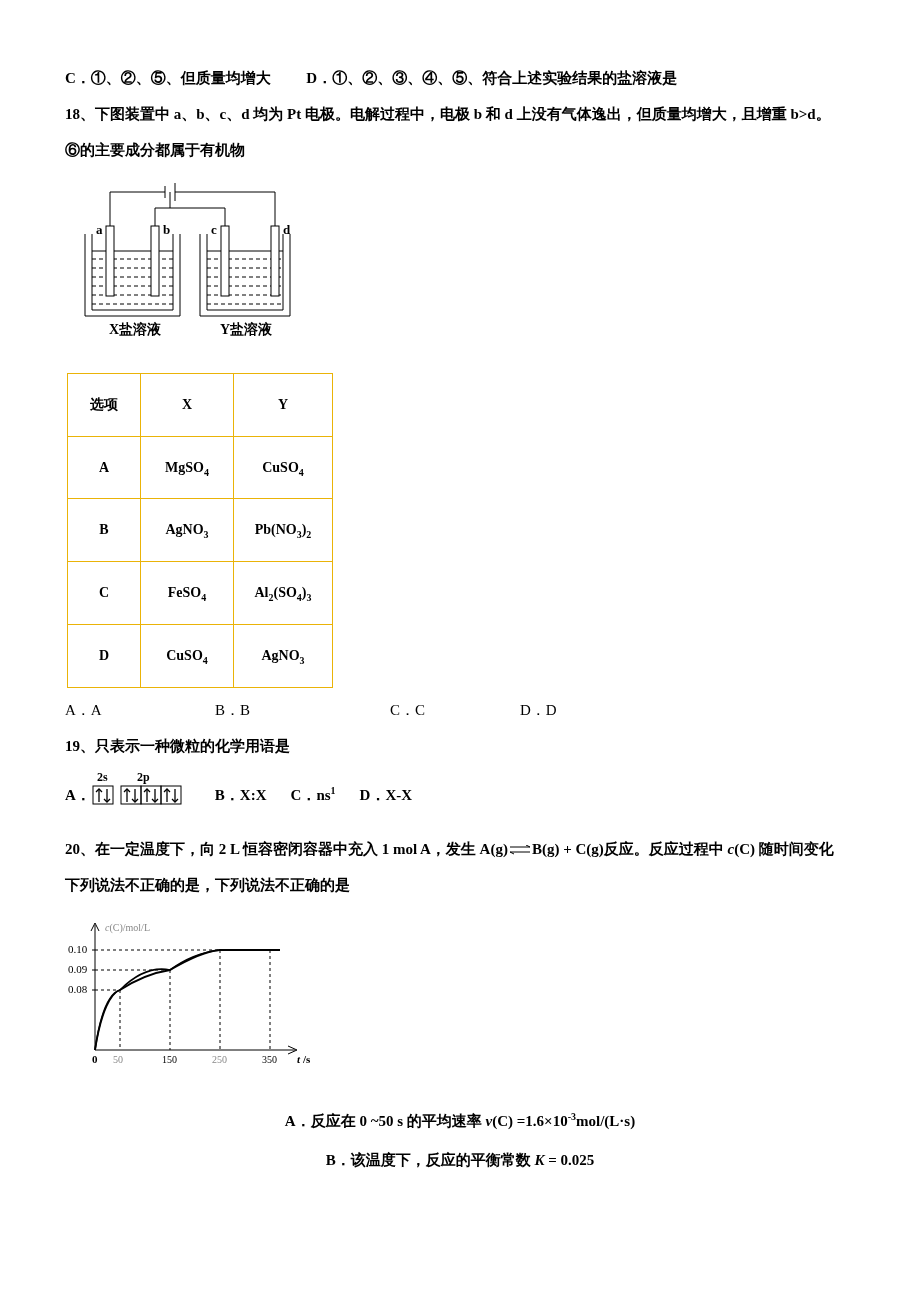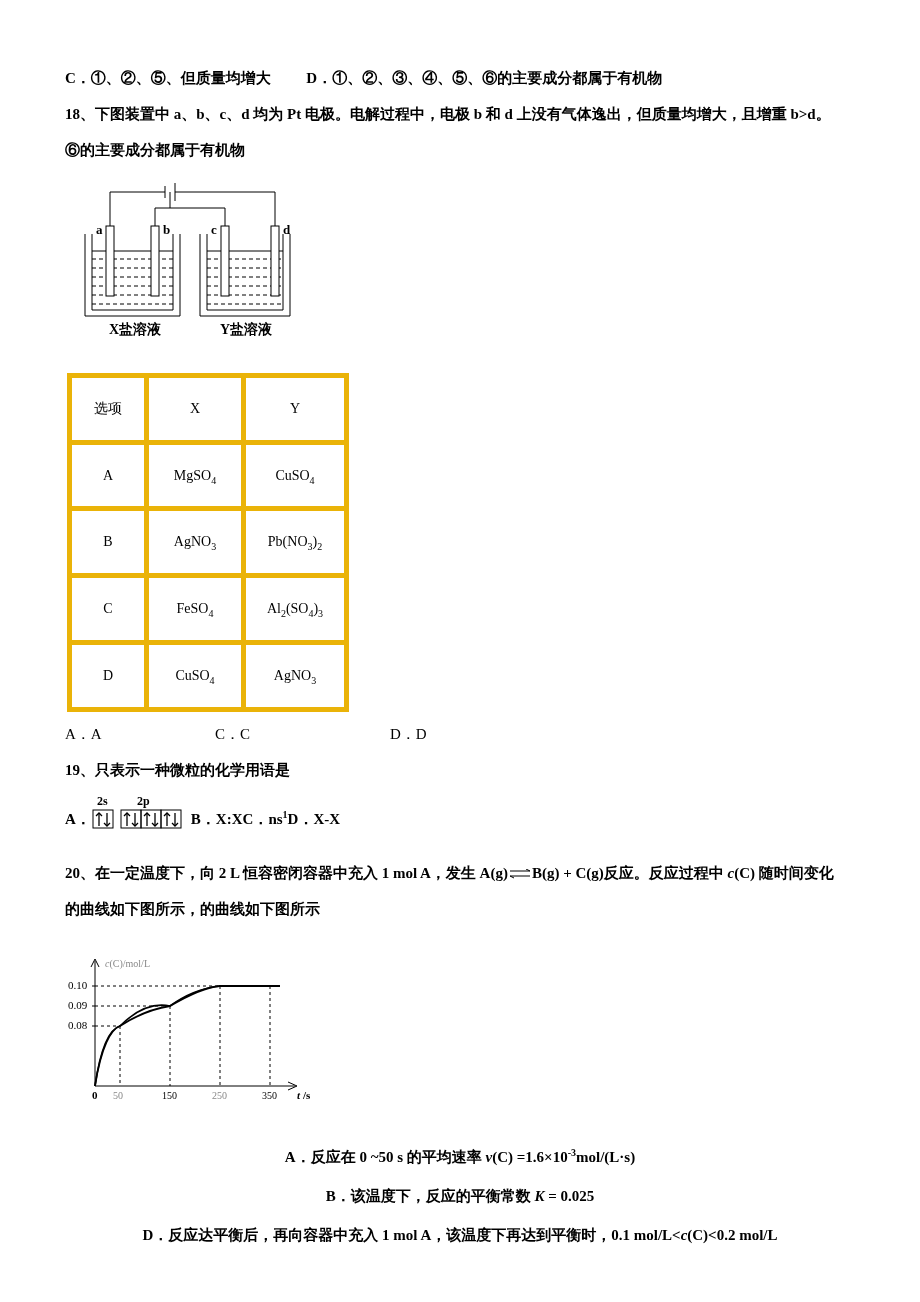--- a/index.html
+++ b/index.html
@@ -13,54 +13,54 @@
       color: #000;
     }
     .bold { font-weight: bold; }
     .para { margin: 0; }
     .svg-fig { margin: 8px 0 4px 0; }
     .xy-table {
       border-collapse: collapse;
       margin: 2px 0 4px 2px;
     }
     .xy-table td {
-      border: 5px solid #eab308;
+      border: 1px solid #eab308;
       text-align: center;
       vertical-align: middle;
       padding: 14px 0;
-      font-weight: normal;
+      font-weight: bold;
       font-size: 14px;
     }
     .col-opt { width: 72px; }
     .col-x { width: 92px; }
     .col-y { width: 98px; }
     .opt-line { display: flex; font-weight: normal; }
     .opt-line > span:nth-child(1){ width: 150px; }
     .opt-line > span:nth-child(2){ width: 175px; }
     .opt-line > span:nth-child(3){ width: 130px; }
     .opt-line > span:nth-child(4){ width: auto; text-align: center; }
     sub { font-size: 10px; }
     sup { font-size: 10px; }
     .q19-row { display: inline-flex; align-items: center; vertical-align: middle; }
     .orb-img { margin-right: 2px;}
     .italic { font-style: italic; font-family: "Times New Roman", serif; }
-    .times { font-family: "Times New Roman", serif; }
-    .graph { margin: 24px 0 14px 0; }
+    .times { font-family: "Times New Roman", serif; margin-left: 24px; }
+    .graph { margin: 12px 0 14px 0; }
     .opt-block { line-height: 2.6; text-align: center; }
   </style>
 </head>
 <body>
 
 
 
 
 <p class="para">
   <span class="bold">C．①、②、⑤、但质量均增大</span>
   <span style="display:inline-block; width:28px;"></span>
-  <span class="bold">D．①、②、③、④、⑤、⑥的主要成分都属于有机物</span>
+  <span class="bold">D．①、②、③、④、⑤、符合上述实验结果的盐溶液是</span>
 </p>
 
 
 <p class="para bold">18、下图装置中 a、b、c、d 均为 Pt 电极。电解过程中，电极 b 和 d 上没有气体逸出，但质量均增大，且增重 b&gt;d。</p>
 <p class="para bold">⑥的主要成分都属于有机物</p>
 
 <div class="svg-fig">
   <svg width="230" height="180" viewBox="0 0 230 180">
 
     <g stroke="#000" stroke-width="1">
@@ -141,20 +141,21 @@
   <tr>
     <td class="col-opt">D</td>
     <td class="col-x">CuSO<sub>4</sub></td>
     <td class="col-y">AgNO<sub>3</sub></td>
   </tr>
 </tbody>
   </table>
 
 <div class="opt-line">
   <span>A．A</span>
+  <span>B．B</span>
   <span>C．C</span>
   <span>D．D</span>
 </div>
 
 
 <p class="para bold">19、只表示一种微粒的化学用语是</p>
 
 <div class="q19-row bold" style="margin-top:6px; margin-bottom:10px;">
   <span>A．</span>
 
@@ -205,21 +206,21 @@
 
 
 <p class="para bold">
   20、在一定温度下，向 2 L 恒容密闭容器中充入 1 mol A，发生 A(g)<svg width="24" height="10" style="vertical-align:-1px">
       <line x1="2" y1="2" x2="22" y2="2" stroke="#000"></line>
       <polyline points="18,0 22,2" stroke="#000" fill="none"></polyline>
       <line x1="2" y1="7" x2="22" y2="7" stroke="#000"></line>
       <polyline points="6,9 2,7" stroke="#000" fill="none"></polyline>
     </svg>B(g) + C(g)反应。反应过程中 <span class="italic">c</span>(C) 随时间变化
 </p>
-<p class="para bold">的曲线如下图所示，的曲线如下图所示</p>
+<p class="para bold">下列说法不正确的是，下列说法不正确的是</p>
 
 <div class="graph">
   <svg width="250" height="160" viewBox="0 0 250 160">
 
     <line x1="30" y1="10" x2="30" y2="135" stroke="#000"></line>
     <polyline points="26,16 30,8 34,16" fill="none" stroke="#000"></polyline>
     <line x1="30" y1="135" x2="230" y2="135" stroke="#000"></line>
     <polyline points="223,131 232,135 223,139" fill="none" stroke="#000"></polyline>
 
     <text x="40" y="16" font-size="10" font-family="Times New Roman" fill="#888"><tspan font-style="italic">c</tspan>(C)/mol/L</text>
@@ -248,17 +249,16 @@
     <text x="97" y="148" font-size="10" font-family="Times New Roman">150</text>
     <text x="147" y="148" font-size="10" font-family="Times New Roman" fill="#888">250</text>
     <text x="197" y="148" font-size="10" font-family="Times New Roman">350</text>
     <text x="232" y="148" font-size="11" font-family="Times New Roman" font-weight="bold"><tspan font-style="italic">t</tspan><tspan dx="3">/s</tspan></text>
   </svg>
 </div>
 
 <div class="opt-block">
 <p class="para bold">A．反应在 0 ~50 s 的平均速率 <span class="italic">v</span>(C) =1.6×10<sup>-3</sup>mol/(L·s)</p>
 <p class="para bold">B．该温度下，反应的平衡常数 <span class="italic">K</span> = 0.025</p>
-<p class="para bold">D．反应达平衡后，再向容器中充入 1 mol A，该温度下再达到平衡时，0.1 mol/L&lt;<span class="italic">c</span>(C)&lt;0.2 mol/L</p>
 </div>
 
 
 
 
 </body></html>

